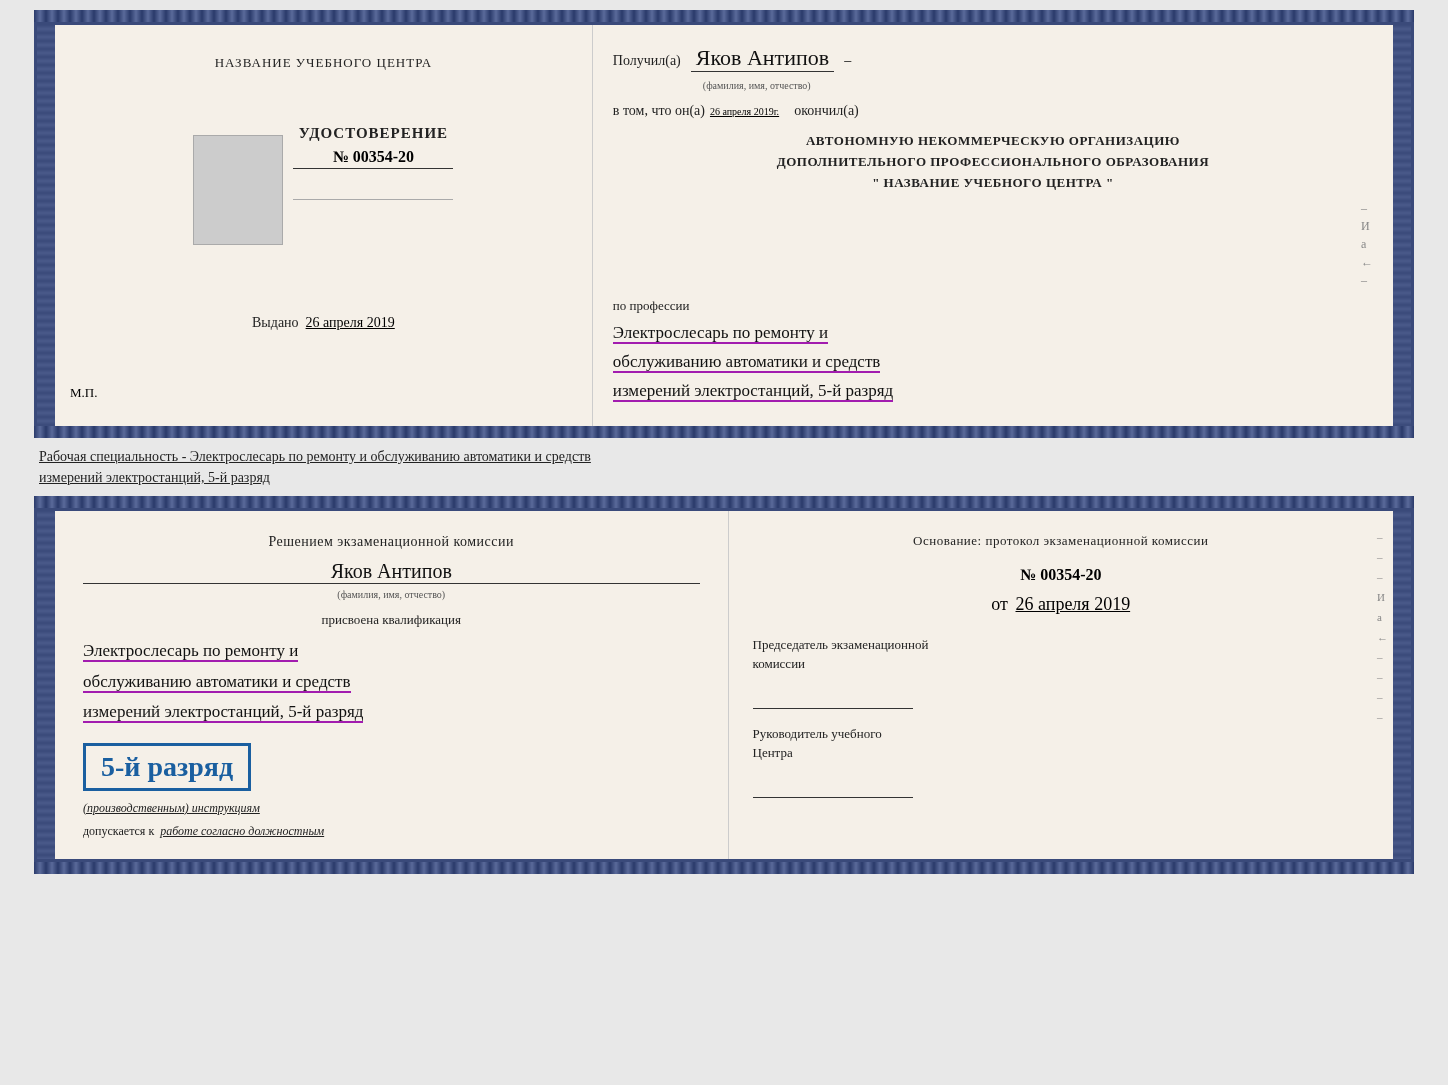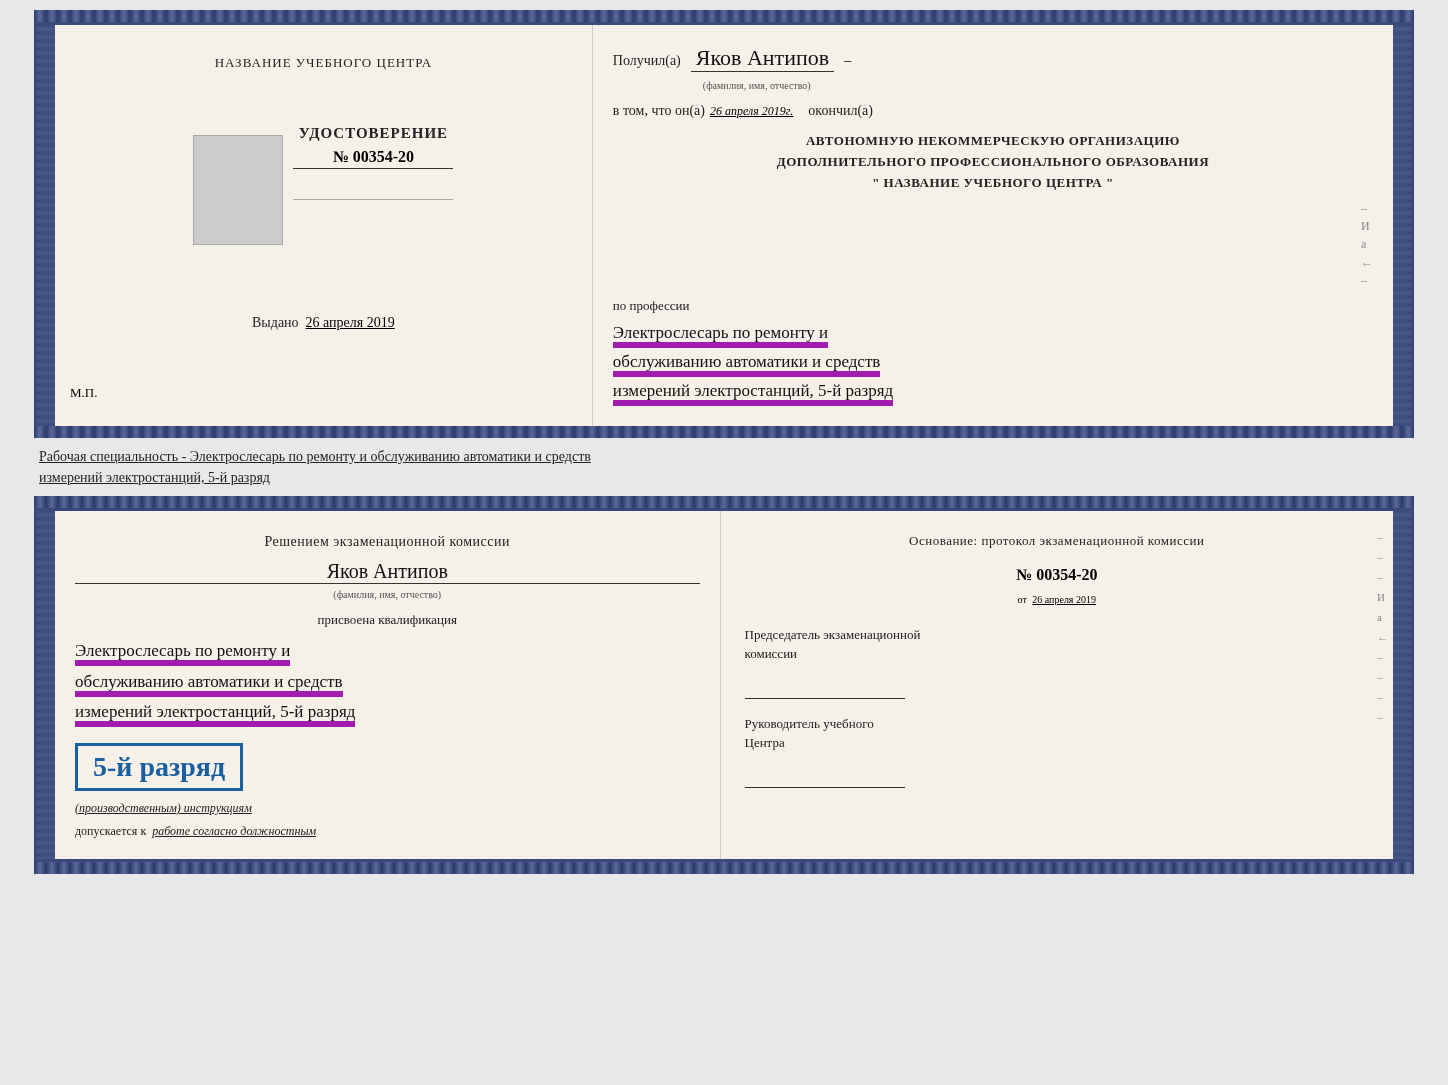--- a/index.html
+++ b/index.html
@@ -145,21 +145,21 @@
     }
 
     .cert-profession-value {
       font-family: 'Comic Sans MS', cursive;
       font-size: 17px;
       color: #111;
       line-height: 1.7;
     }
 
     .underline-text {
-      border-bottom: 6px solid #a21caf;
+      border-bottom: 2px solid #a21caf;
       display: inline;
     }
 
     
     .separator-text {
       background: #e8e8e8;
       padding: 8px 0;
       font-size: 14px;
       color: #222;
       width: 1380px;
@@ -171,21 +171,21 @@
     .cert-bottom {
       display: flex;
       background: #5a6a9a;
       border: 3px solid #3a4a7a;
       width: 100%;
     }
 
     .cert-bottom-left {
       flex: 1;
       background: #f5f0e8;
-      padding: 20px 20px;
+      padding: 20px 28px;
       border-right: 1px solid #ccc;
     }
 
     .cert-bottom-right {
       flex: 1;
       background: #f5f0e8;
       padding: 20px 24px;
       position: relative;
     }
 
@@ -280,21 +280,21 @@
     }
 
     .protocol-number {
       font-size: 16px;
       font-weight: bold;
       text-align: center;
       margin-bottom: 10px;
     }
 
     .ot-date-line {
-      font-size: 10px;
+      font-size: 18px;
       text-align: center;
       margin-bottom: 20px;
     }
 
     .podpis-block {
       margin-top: 15px;
     }
 
     .podpis-label {
       font-size: 13px;
@@ -361,21 +361,21 @@
         <span class="cert-right-label">Получил(а)</span>
         <span class="cert-right-value" style="font-family:'Comic Sans MS',cursive; font-size:22px; border-bottom:1px solid #333; padding:0 5px;">Яков Антипов</span>
         <span style="font-size:14px; margin-left:5px;">–</span>
       </div>
       <div style="margin-left: 90px; margin-bottom:10px;">
         <span style="font-size:10px; color:#555;">(фамилия, имя, отчество)</span>
       </div>
 
       <div style="display:flex; align-items:baseline; gap:5px; margin-bottom:12px; flex-wrap:wrap;">
         <span class="cert-right-label">в том, что он(а)</span>
-        <span style="font-style:italic; text-decoration:underline; font-size:12px;">26 апреля 2019г.</span>
+        <span style="text-decoration:underline; font-size:10px;">26 апреля 2019г.</span>
         <span class="cert-right-label" style="margin-left:10px;">окончил(а)</span>
       </div>
 
       <div class="cert-org-text">
         <span>АВТОНОМНУЮ НЕКОММЕРЧЕСКУЮ ОРГАНИЗАЦИЮ</span><br>
         <span>ДОПОЛНИТЕЛЬНОГО ПРОФЕССИОНАЛЬНОГО ОБРАЗОВАНИЯ</span><br>
         <span>"  НАЗВАНИЕ УЧЕБНОГО ЦЕНТРА  "</span>
       </div>
 
       <div style="display:flex; justify-content:flex-end; margin-bottom:5px;">

